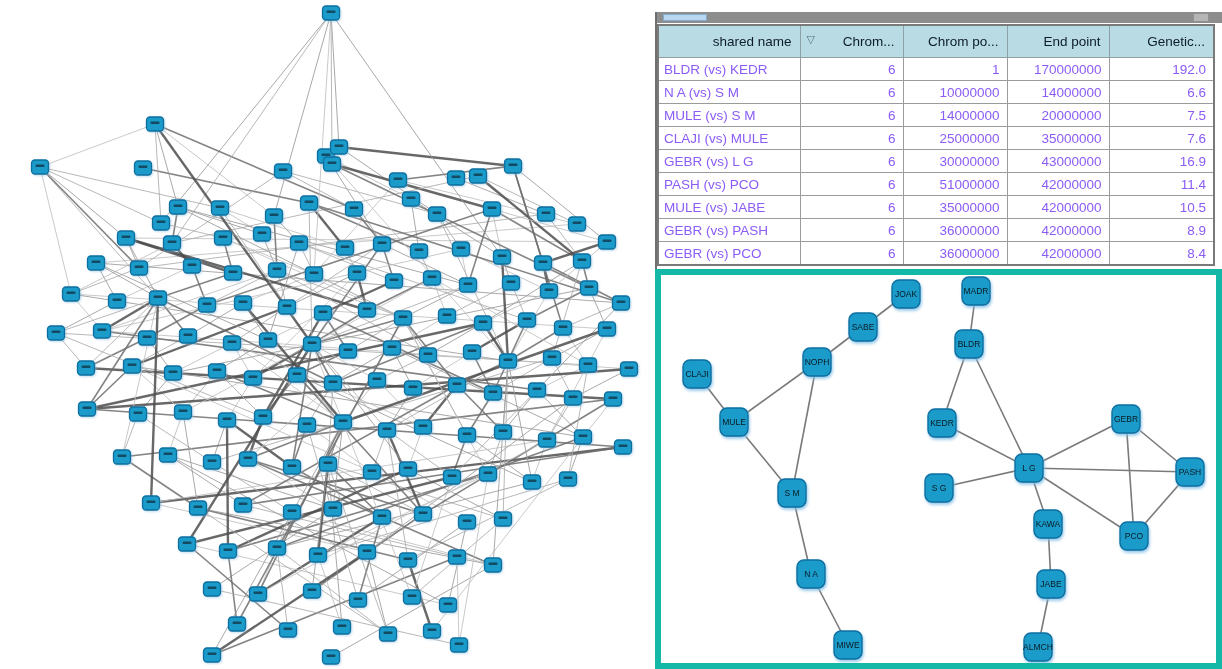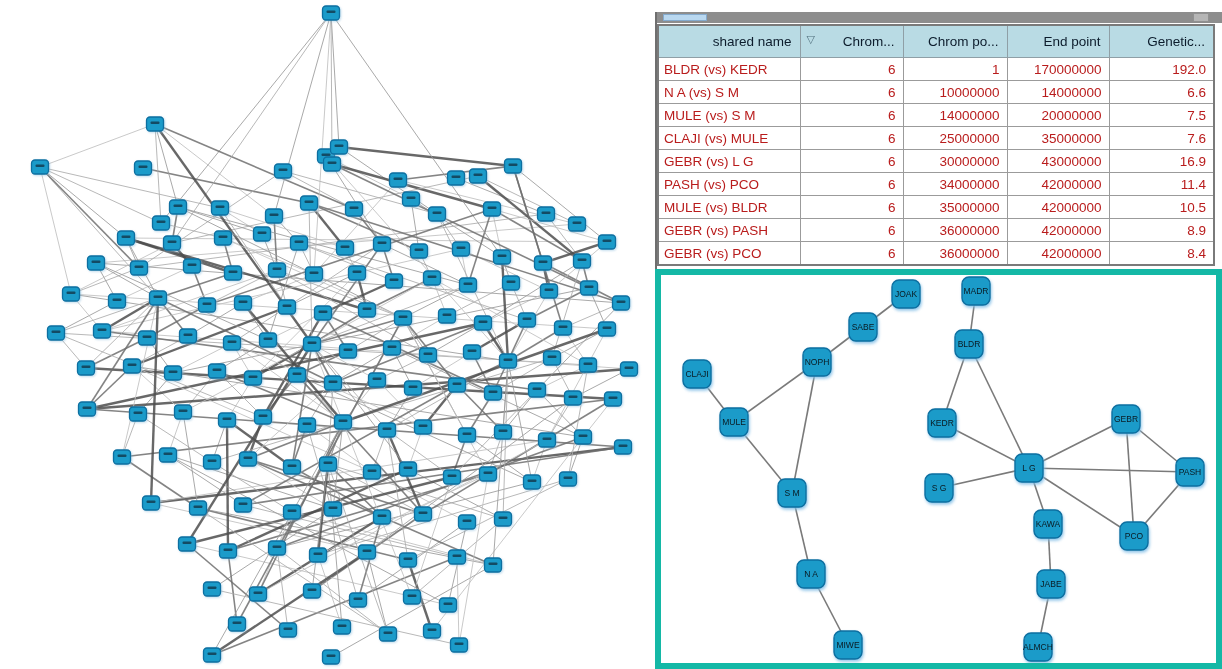--- a/index.html
+++ b/index.html
@@ -14,21 +14,21 @@
   .table-panel{position:absolute;left:655px;top:12px;width:567px;height:266px;background:#ffffff;
                border-left:2px solid #6f6f6f;box-sizing:border-box;}
   .hscroll{position:absolute;left:0;top:0;width:100%;height:11px;background:#8d8d8d;}
   .hthumb{position:absolute;left:6px;top:2px;width:44px;height:7px;background:#b9d8f0;border:1px solid #84aacd;box-sizing:border-box;}
   .hbtn{position:absolute;right:13px;top:1px;width:16px;height:9px;background:#b5b5b5;border:1px solid #909090;box-sizing:border-box;}
   table.etable{position:absolute;left:0;top:12px;border-collapse:collapse;table-layout:fixed;width:556px;
                border:2px solid #7a7a7a;background:#ffffff;}
   table.etable th{height:31px;background:#b9dbe4;color:#0c1c2c;font-weight:400;font-size:13.5px;
                   text-align:right;padding:0 8px 0 0;border:1px solid #8f9fa6;position:relative;
                   overflow:hidden;white-space:nowrap;}
-  table.etable td{height:22px;font-size:13.5px;color:#b91c1c;border:1px solid #9b9b9b;
+  table.etable td{height:22px;font-size:13.5px;color:#8b5cf6;border:1px solid #9b9b9b;
                   overflow:hidden;white-space:nowrap;padding:0;}
   td.c0{text-align:left;padding-left:5px!important;}
   td.num{text-align:right;padding-right:7px!important;}
   .filter{position:absolute;left:6px;top:7px;font-size:11px;color:#51707e;}
 
   
   .net-panel{position:absolute;left:655px;top:269px;width:567px;height:400px;background:#ffffff;
              border:6px solid #14b8a6;box-sizing:border-box;}
   .net-panel svg{display:block;}
   .rnode{filter:drop-shadow(1.5px 2px 1.5px rgba(130,190,230,0.85));}
@@ -739,26 +739,26 @@
           <tr>
             <td class="c0">GEBR (vs) L G</td>
             <td class="num">6</td>
             <td class="num">30000000</td>
             <td class="num">43000000</td>
             <td class="num">16.9</td>
           </tr>
           <tr>
             <td class="c0">PASH (vs) PCO</td>
             <td class="num">6</td>
-            <td class="num">34000000</td>
+            <td class="num">51000000</td>
             <td class="num">42000000</td>
             <td class="num">11.4</td>
           </tr>
           <tr>
-            <td class="c0">MULE (vs) BLDR</td>
+            <td class="c0">MULE (vs) JABE</td>
             <td class="num">6</td>
             <td class="num">35000000</td>
             <td class="num">42000000</td>
             <td class="num">10.5</td>
           </tr>
           <tr>
             <td class="c0">GEBR (vs) PASH</td>
             <td class="num">6</td>
             <td class="num">36000000</td>
             <td class="num">42000000</td>

